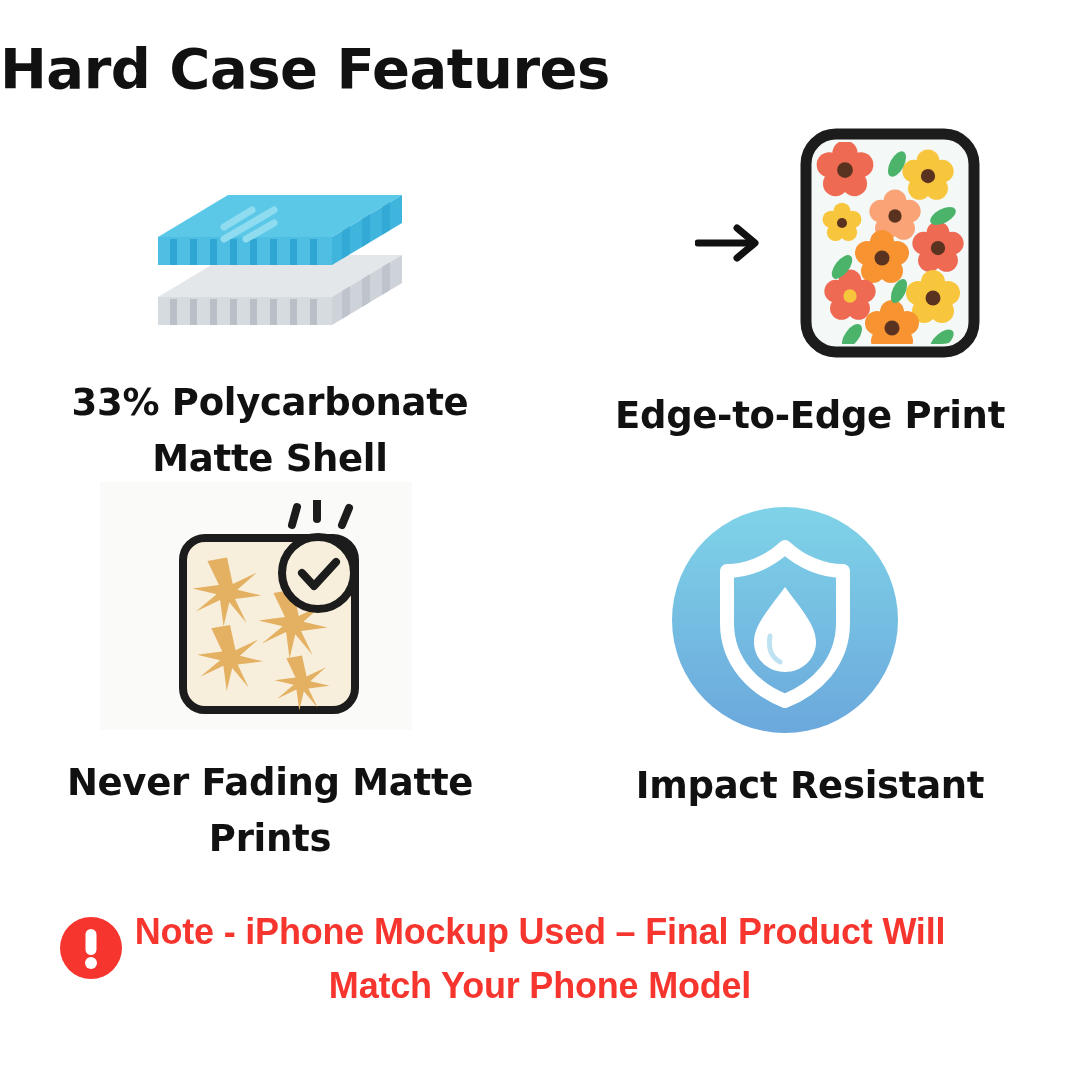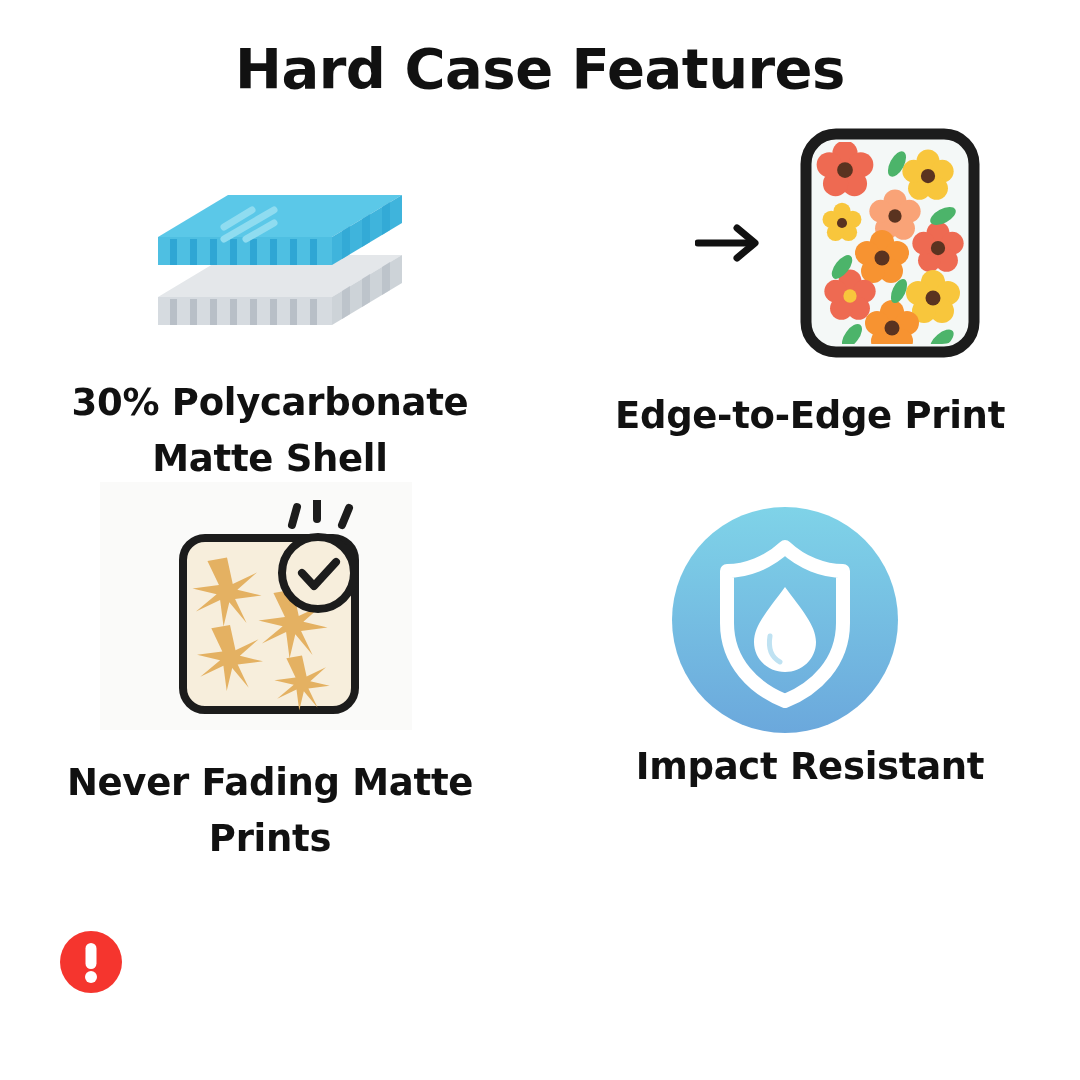--- a/index.html
+++ b/index.html
@@ -21,21 +21,20 @@
     inset: 0;
     background: #ffffff;
   }
 
   
   .title {
     position: absolute;
     top: 36px;
     left: 0;
     width: 1080px;
-    text-align: center;
     font-size: 56px;
     font-weight: 700;
     letter-spacing: -0.5px;
     color: #111111;
     font-family: "DejaVu Sans", sans-serif;
   }
 
   
   .cell {
     position: absolute;
@@ -59,21 +58,21 @@
 
   
   #feature-1 { left: 20px;  top: 165px;  width: 500px; height: 320px; }
   #feature-2 { left: 560px; top: 128px;  width: 500px; height: 320px; }
   #feature-3 { left: 20px;  top: 480px;  width: 500px; height: 375px; }
   #feature-4 { left: 560px; top: 505px;  width: 500px; height: 330px; }
 
   #feature-1 .cell-label { top: 210px; }
   #feature-2 .cell-label { top: 260px; }
   #feature-3 .cell-label { top: 265px; margin-top: 10px; }
-  #feature-4 .cell-label { top: 234px; text-align: center; }
+  #feature-4 .cell-label { top: 253px; text-align: center; }
 
   
   .soft-panel {
     position: absolute;
     left: 100px;
     top: 482px;
     width: 312px;
     height: 248px;
     background: #FAFAF9;
   }
@@ -178,21 +177,21 @@
           </g>
 
           <g stroke="#8FDCF0" stroke-width="7" stroke-linecap="round">
             <line x1="74" y1="62" x2="102" y2="45"></line>
             <line x1="74" y1="74" x2="124" y2="45"></line>
             <line x1="96" y1="74" x2="124" y2="58"></line>
           </g>
         </g>
       </svg>
     </div>
-    <div class="cell-label">30% Polycarbonate Matte Shell</div>
+    <div class="cell-label">33% Polycarbonate Matte Shell</div>
   </div>
 
   <div class="cell" id="feature-2">
     <div class="cell-art arrow-wrap">
       <svg viewBox="0 0 70 40" width="70" height="40">
         <line x1="3" y1="20" x2="58" y2="20" stroke="#111111" stroke-width="7" stroke-linecap="round"></line>
         <polyline points="42,5 60,20 42,35" fill="none" stroke="#111111" stroke-width="7" stroke-linecap="round" stroke-linejoin="round"></polyline>
       </svg>
     </div>
     <div class="cell-art phone-wrap">
@@ -382,16 +381,17 @@
 
   <div class="note">
     <div class="note-inner">
       <div class="note-badge">
         <svg viewBox="0 0 62 62" width="62" height="62">
           <circle cx="31" cy="31" r="31" fill="#F5352E"></circle>
           <rect x="25.5" y="12" width="11" height="26" rx="5.5" fill="#FFFFFF"></rect>
           <circle cx="31" cy="46" r="6" fill="#FFFFFF"></circle>
         </svg>
       </div>
+      <span class="note-text">Note - iPhone Mockup Used – Final Product Will Match Your Phone Model</span>
     </div>
   </div>
 
 </div>
 
 </body></html>

